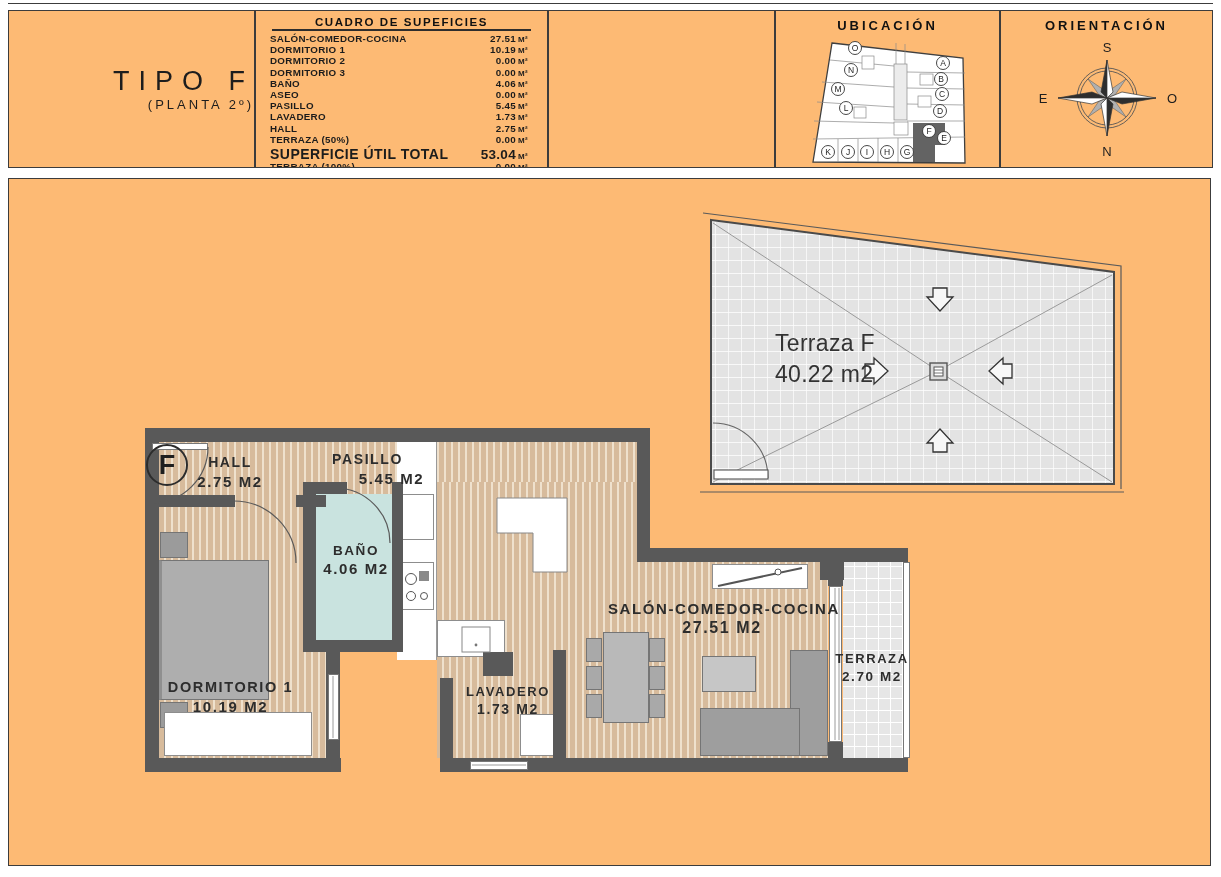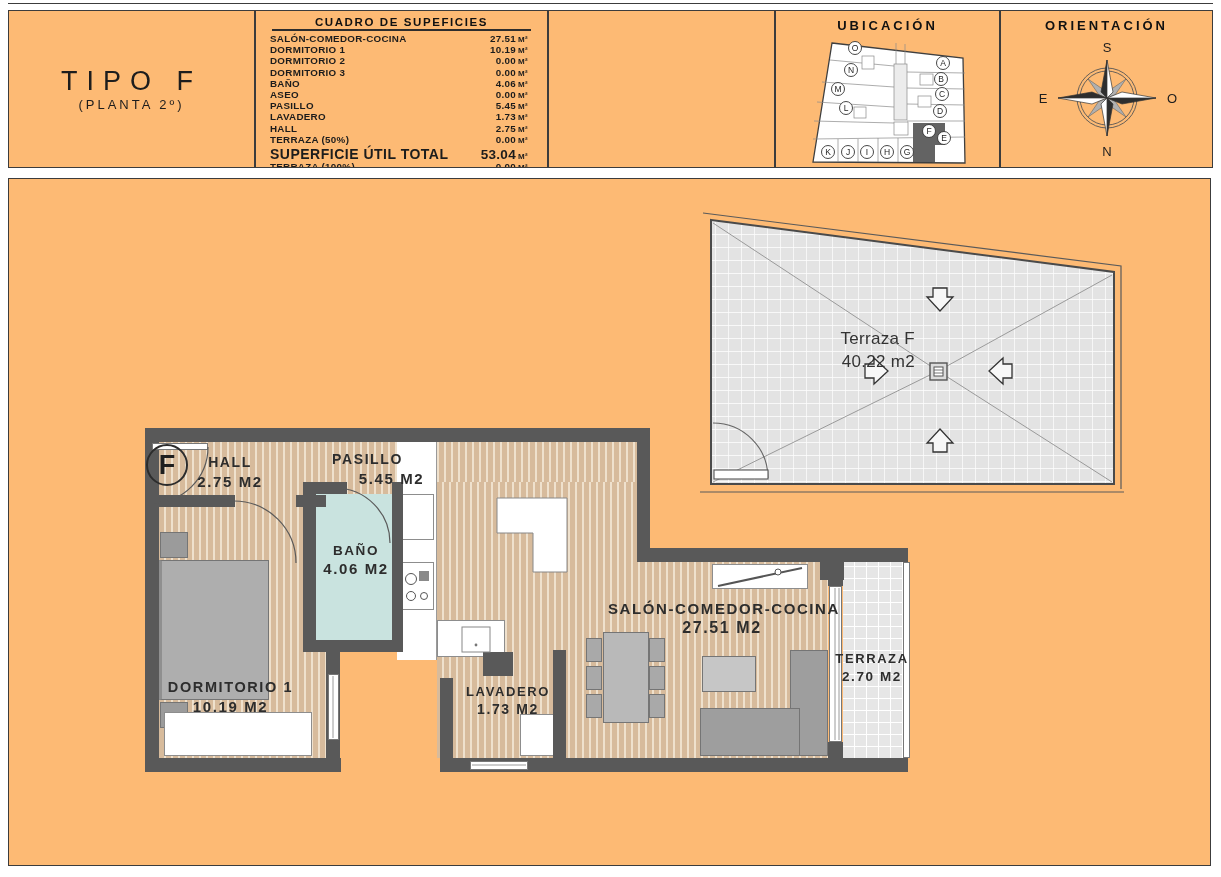--- a/index.html
+++ b/index.html
@@ -1,21 +1,21 @@
 <!DOCTYPE html>
 <html><head>
 <meta charset="utf-8">
 <style>
   html,body{margin:0;padding:0;background:#fff;}
   .page{position:relative;width:1221px;height:877px;background:#fff;overflow:hidden;
         font-family:"Liberation Sans",sans-serif;color:#222;}
   .box{position:absolute;border:1.5px solid #3c3c3c;box-sizing:border-box;background:#fdba74;}
   .topline{position:absolute;left:8px;top:3px;width:1205px;border-top:1.5px solid #3c3c3c;}
   
-  .typebox{display:flex;flex-direction:column;align-items:center;justify-content:center;}
+  .typebox{display:flex;flex-direction:column;align-items:flex-end;justify-content:center;}
   .typetitle{font-size:27px;letter-spacing:9px;font-weight:400;color:#1d1d1d;}
   .typesub{font-size:13px;letter-spacing:3px;margin-top:0;color:#1d1d1d;}
   .sectitle{font-size:13px;font-weight:700;letter-spacing:3px;text-align:center;margin-top:7px;color:#111;}
   .surf{padding:5px 12px 0 14px;overflow:hidden;height:100%;box-sizing:border-box;}
   .surftitle{font-size:11.5px;font-weight:700;letter-spacing:1.6px;text-align:center;
              border-bottom:2px solid #2d2d2d;padding-bottom:1px;margin:0 4px 3px 2px;color:#111;}
   .srow{display:flex;align-items:baseline;font-size:9.8px;font-weight:700;letter-spacing:.3px;
         line-height:10.2px;color:#1c1c1c;}
   .srow .lab{flex:1;white-space:nowrap;}
   .srow .val{width:42px;text-align:right;}
@@ -32,21 +32,21 @@
         background-image:repeating-linear-gradient(90deg,transparent 0 11px,#fff 11px 12px),
                          repeating-linear-gradient(0deg,transparent 0 11px,#fff 11px 12px);}
   .wbox{position:absolute;background:#fff;border:1px solid #8d8d8d;box-sizing:border-box;}
   .gbox{position:absolute;background:#a9a9a9;border:1px solid #757575;box-sizing:border-box;}
   .win{position:absolute;background:#fff;border:1px solid #777;box-sizing:border-box;}
   .rlabel{position:absolute;text-align:center;font-weight:700;color:#2d2d2d;letter-spacing:1.6px;line-height:1.28;}
   .rlabel div{white-space:nowrap;}
   .fbadge{position:absolute;width:42px;height:42px;border:2.5px solid #2c2c2c;border-radius:50%;
           display:flex;align-items:center;justify-content:center;font-size:27px;font-weight:600;color:#1e1e1e;
           box-sizing:border-box;}
-  .rooflbl{position:absolute;font-weight:400;color:#333;font-size:17px;letter-spacing:.3px;text-align:right;line-height:1.35;}
+  .rooflbl{position:absolute;font-weight:400;color:#333;font-size:23px;letter-spacing:.3px;text-align:left;line-height:1.35;}
   svg{position:absolute;overflow:visible;}
 </style>
 </head>
 <body>
 
 <div class="page">
   <div class="topline"></div>
 
   <div class="box typebox" style="left:8px;top:10px;width:247px;height:158px;">
     <div class="typetitle">TIPO F</div>

